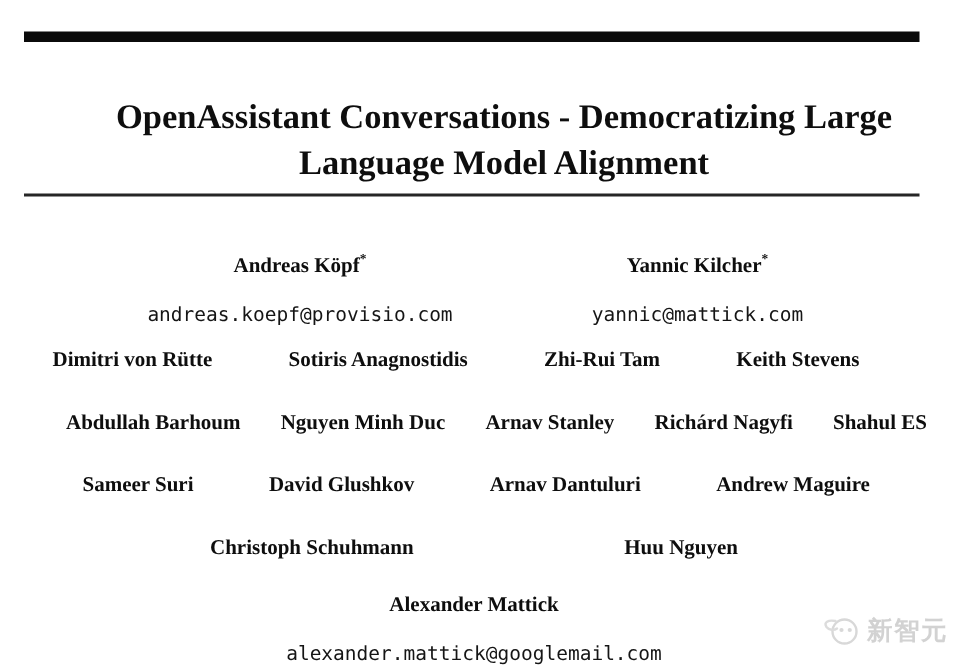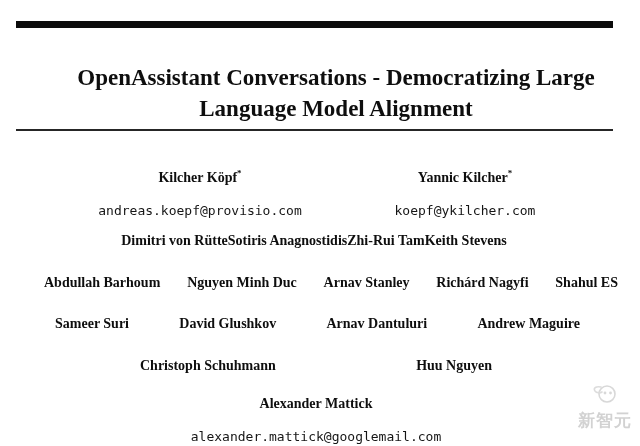--- a/index.html
+++ b/index.html
@@ -58,37 +58,36 @@
   .name-row {
     position: absolute;
     display: flex;
     justify-content: space-between;
     align-items: baseline;
     font-weight: bold;
     font-size: 14px;
     color: #0e0e0e;
   }
   .name-row span { white-space: nowrap; }
-  .row2 { top: 233px; left: 45px;  width: 538px; justify-content: center; }
+  .row2 { top: 233px; left: 35px;  width: 538px; }
   .row3 { top: 275px; left: 28px;  width: 574px; margin-left: 16px; }
   .row4 { top: 316px; left: 55px;  width: 525px; }
   .row5 { top: 358px; left: 140px; width: 352px; }
   .last-author {
     position: absolute;
     top: 395px; left: 0;
     width: 632px;
     text-align: center;
   }
   .watermark {
     position: absolute;
     right: 8px; bottom: 14px;
     display: flex;
     align-items: center;
     gap: 4px;
-    flex-direction: column;
   }
   .wm-text {
     font-family: "DejaVu Sans", "Liberation Sans", sans-serif;
     font-size: 17px;
     font-weight: bold;
     letter-spacing: 1px;
     color: #d2d2d2;
   }
   .wm-logo { display: inline-block; line-height: 0; }
 </style>
@@ -101,26 +100,26 @@
 
   <h1 class="title">
     <span>OpenAssistant Conversations - Democratizing Large</span><br>
     <span>Language Model Alignment</span>
   </h1>
 
   <div class="rule-thin"></div>
 
   <div class="first-authors">
     <div class="fa-col c1">
-      <div class="author-name"><span>Kilcher Köpf</span><sup>*</sup></div>
+      <div class="author-name"><span>Andreas Köpf</span><sup>*</sup></div>
       <div class="email">andreas.koepf@provisio.com</div>
     </div>
     <div class="fa-col c2">
       <div class="author-name"><span>Yannic Kilcher</span><sup>*</sup></div>
-      <div class="email">koepf@ykilcher.com</div>
+      <div class="email">yannic@mattick.com</div>
     </div>
   </div>
 
   <div class="name-row row2">
     <span>Dimitri von Rütte</span>
     <span>Sotiris Anagnostidis</span>
     <span>Zhi-Rui Tam</span>
     <span>Keith Stevens</span>
   </div>
 

